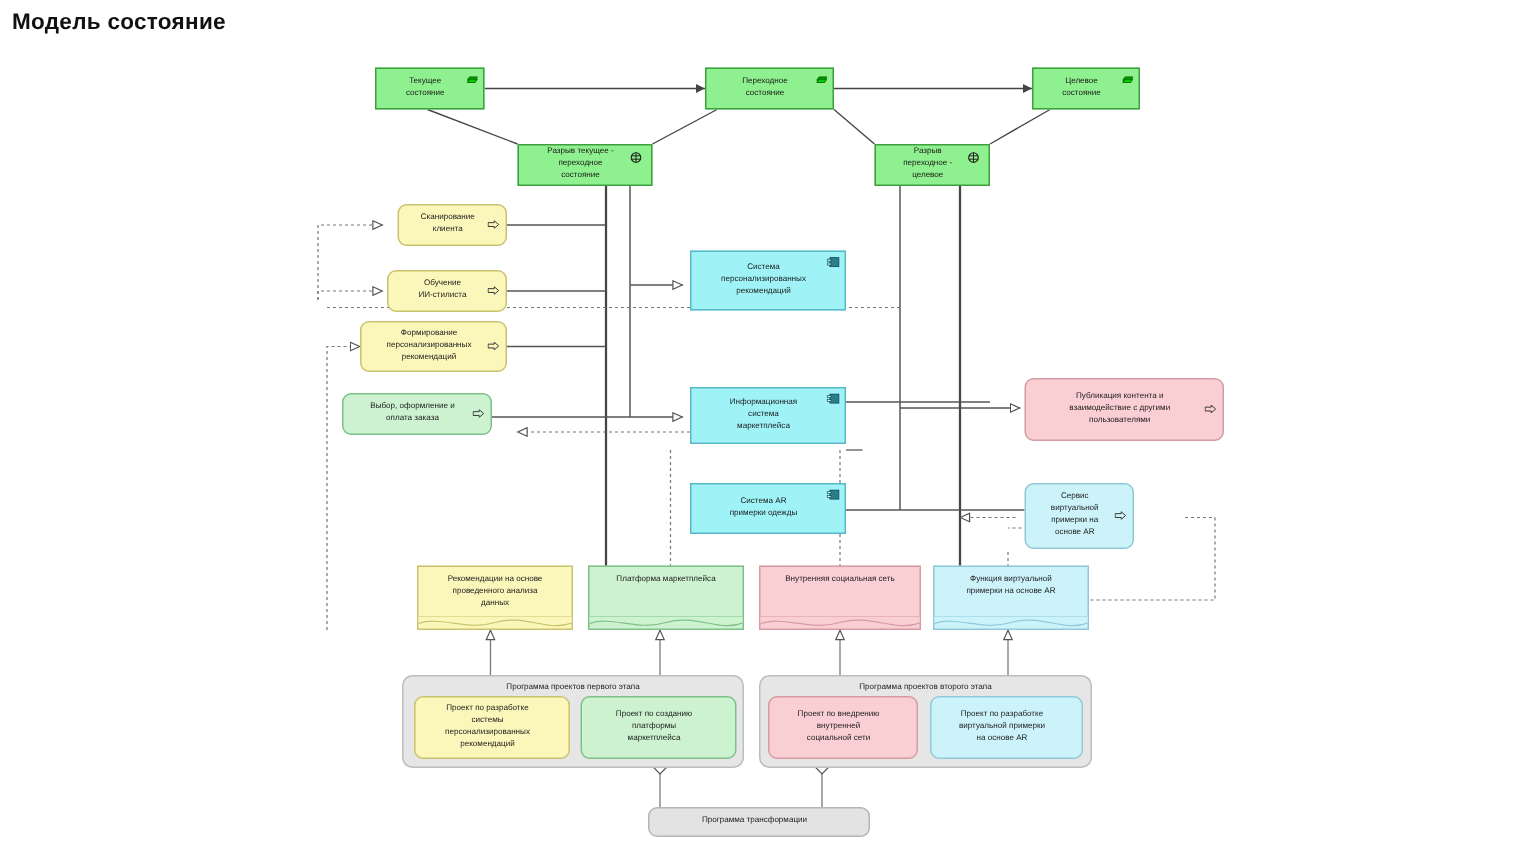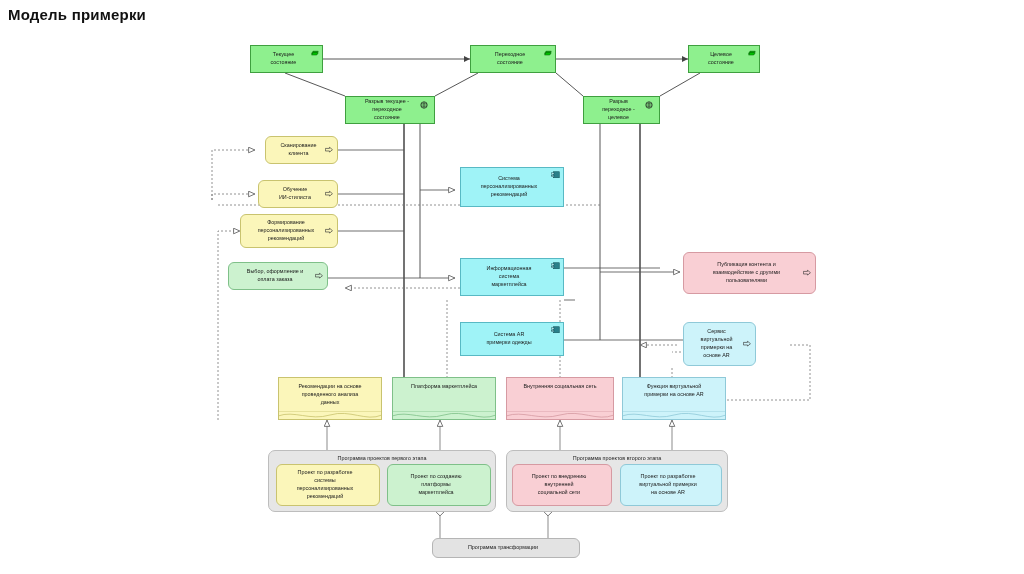--- a/index.html
+++ b/index.html
@@ -74,21 +74,21 @@
   
   .ic{position:absolute;top:3px;right:3px;width:9px;height:7px;}
   .ic svg{display:block;}
   .ic-center{position:absolute;top:4px;right:6px;width:8px;height:8px;}
 
   .arrow-ic{position:absolute;top:50%;transform:translateY(-50%);right:4px;width:8px;height:7px;}
 </style>
 </head>
 <body>
 
-<div id="page-title">Модель примерки</div>
+<div id="page-title">Модель состояние</div>
 
 <div id="canvas">
 
   <svg id="wires" viewBox="0 0 1024 574">
     <defs>
       <marker id="filled" markerWidth="7" markerHeight="7" refX="6" refY="3" orient="auto" markerUnits="userSpaceOnUse">
         <path d="M0,0 L6,3 L0,6 z" fill="#444"></path>
       </marker>
       <marker id="hollow" markerWidth="8" markerHeight="8" refX="7" refY="3.4" orient="auto" markerUnits="userSpaceOnUse">
         <path d="M0.6,0.6 L6.8,3.4 L0.6,6.2 z" fill="#ffffff" stroke="#555" stroke-width="0.8"></path>

